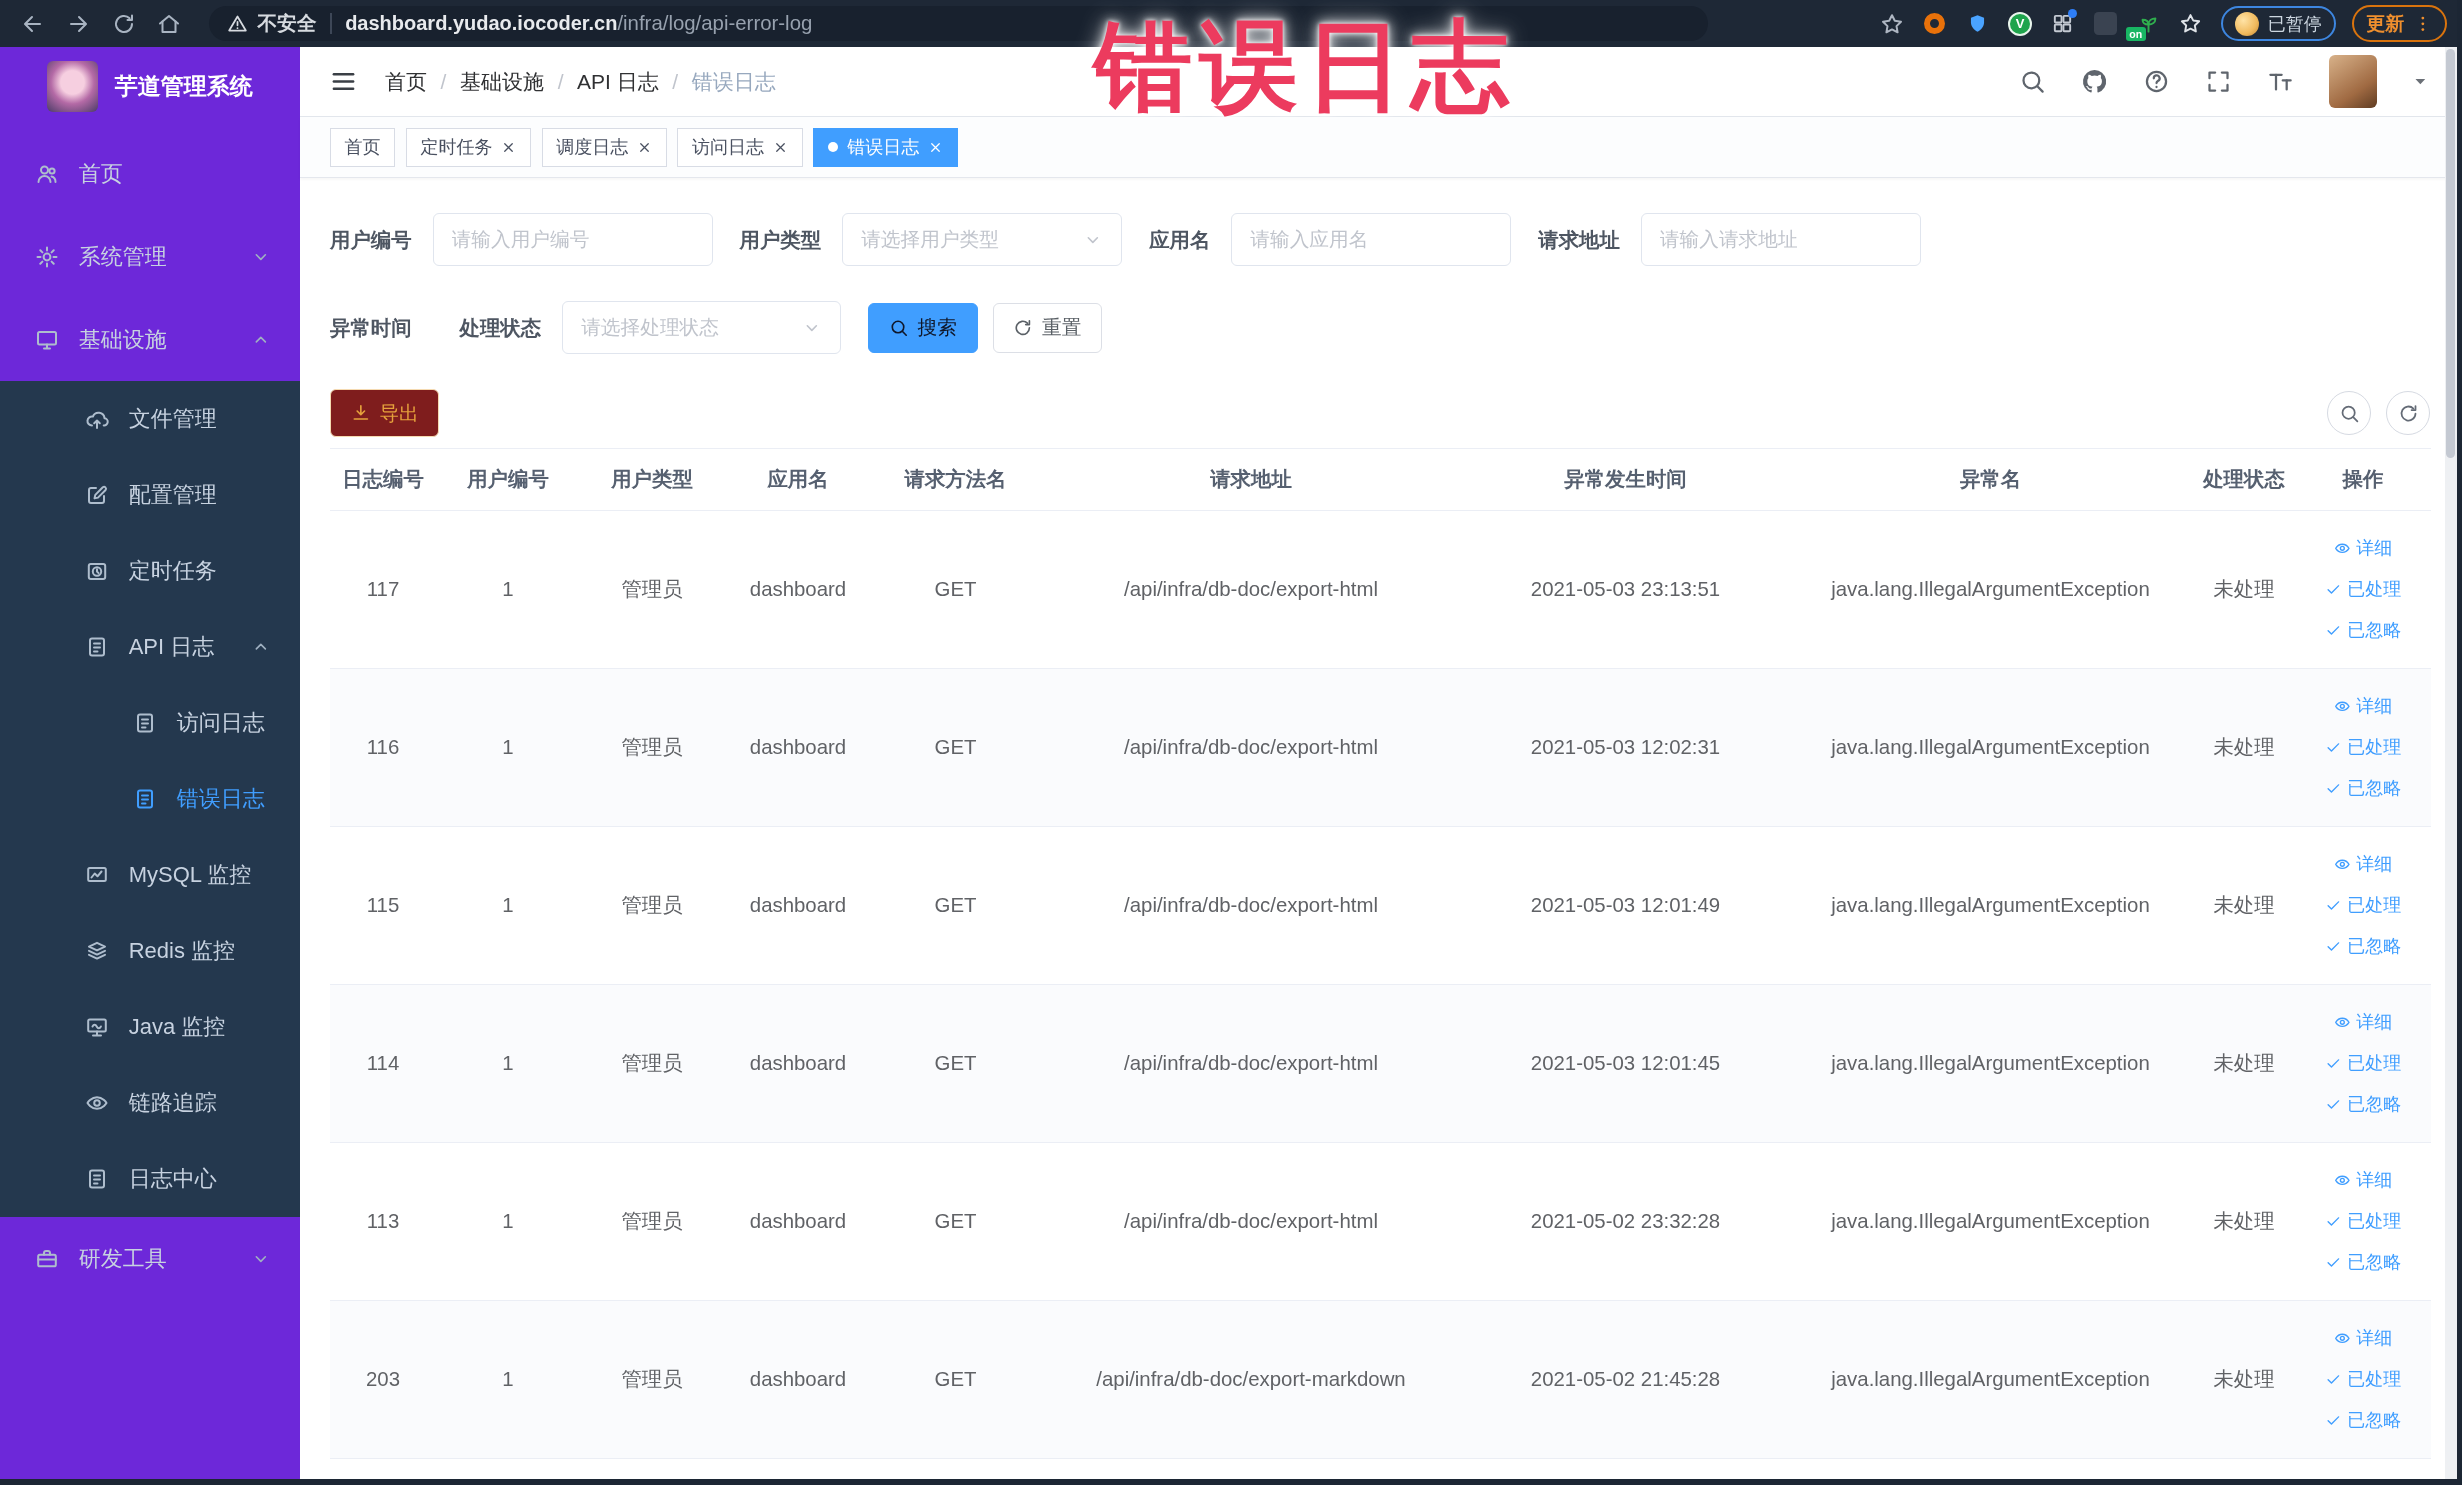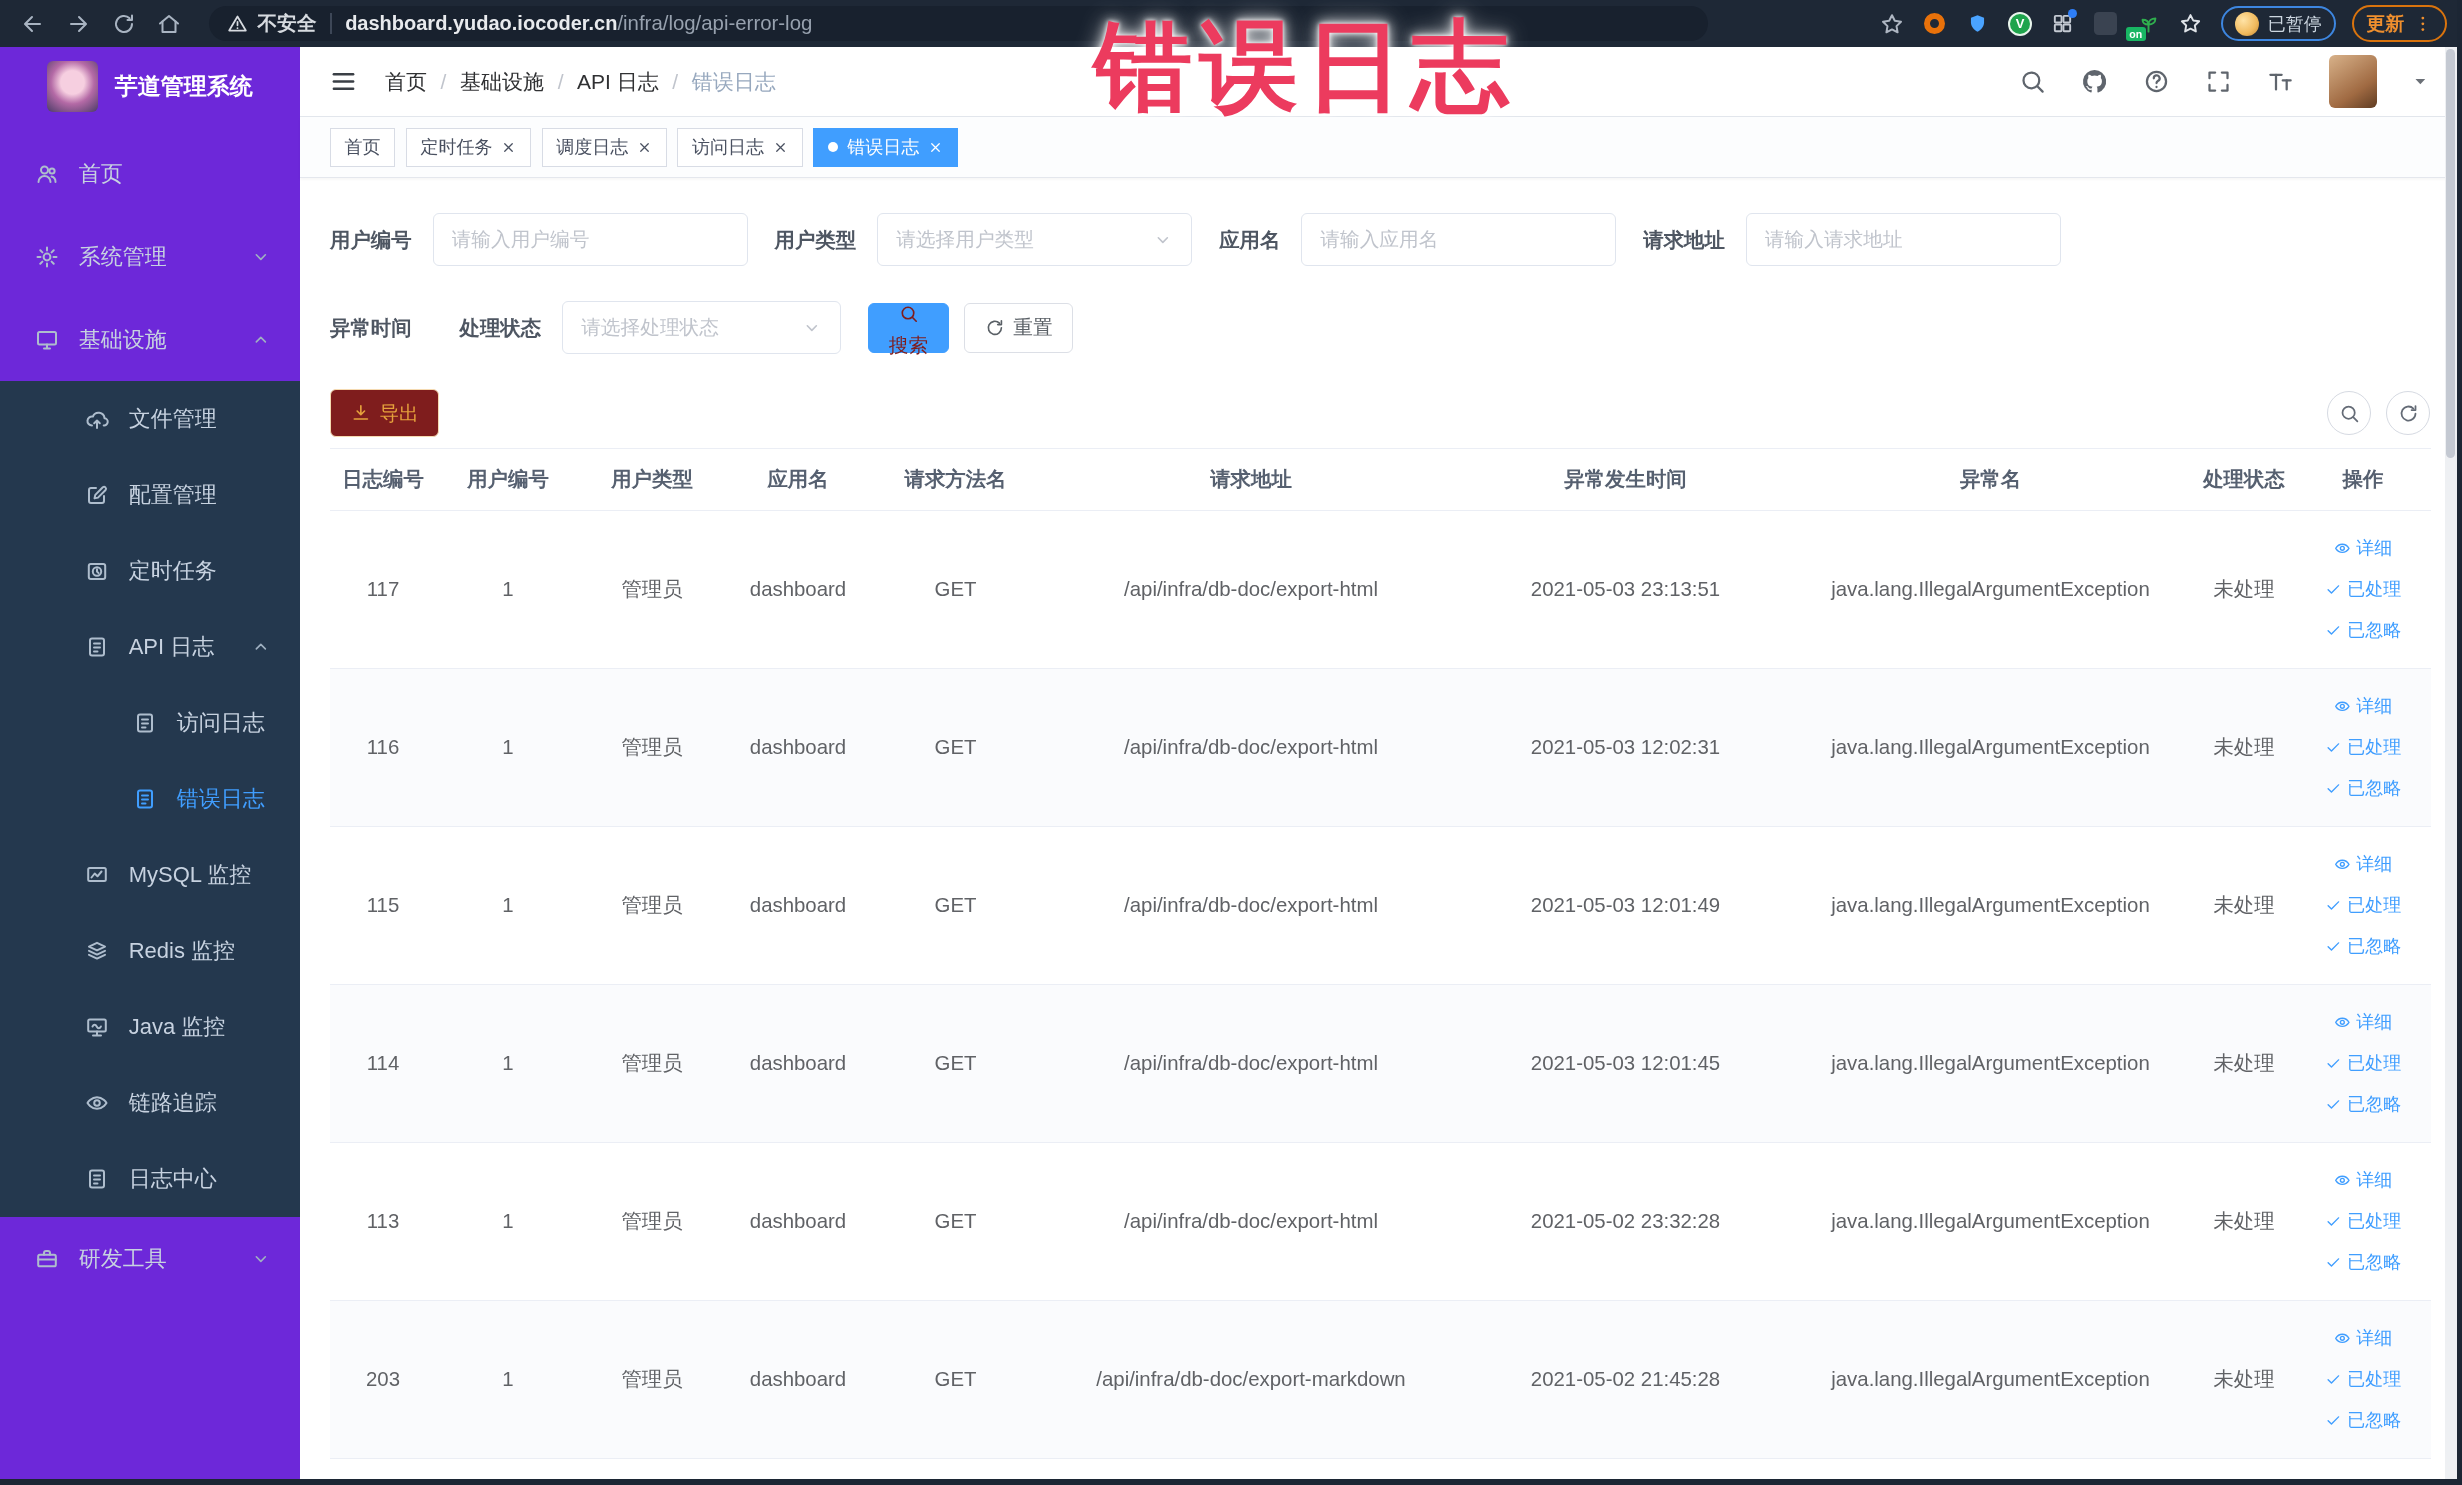--- a/index.html
+++ b/index.html
@@ -78,28 +78,28 @@
   .tag .dot { width:10.6px; height:10.6px; border-radius:50%; background:#fff; }
   .tag .tclose { width:15px; height:15px; color:inherit; }
 
   
   .content { padding:35px 32px 0 30px; flex:1; }
   .filter-row { display:flex; align-items:center; margin-bottom:35px; }
   .f-item { display:flex; align-items:center; margin-right:27px; }
   .f-label { font-size:20.4px; color:#4e5662; font-weight:700; margin-right:21px; white-space:nowrap; }
   .f-input { height:53px; border:0.8px solid #e0e5ee; border-radius:6px; background:#fff; display:flex; align-items:center; padding:0 18px; font-size:19.7px; color:#c0c4cc; }
   .f-input .ph { flex:1; overflow:hidden; white-space:nowrap; }
-  .w382 { width:315px; } .w478 { width:362px; } .w368 { width:279px; }
+  .w382 { width:280px; } .w478 { width:362px; } .w368 { width:279px; }
   .sel-arrow { width:19.7px; height:19.7px; color:#c0c4cc; margin-left:9px; }
   .cal { width:21px; height:21px; color:#c0c4cc; margin-right:13.6px; }
   .range-sep { color:#c0c4cc; padding:0 15px; }
 
   .btn { height:50px; border-radius:6px; font-size:19.7px; display:inline-flex; align-items:center; gap:9px; padding:0 19.7px; border:0.8px solid transparent; cursor:pointer; font-family:inherit; }
   .btn .bic { width:19.7px; height:19.7px; }
-  .btn-primary { background:#409eff; border-color:#409eff; color:#7f1d1d;flex-direction:column; }
+  .btn-primary { background:#409eff; border-color:#409eff; color:#0f172a; }
   .btn-plain { background:#fff; border-color:#dcdfe6; color:#5a6066; }
   .btn-warn { background:#7f1d1d; border-color:#f5dab1; color:#e6a23c; height:48px; }
   .mr20 { margin-right:15px; }
 
   .table-toolbar { display:flex; align-items:center; justify-content:space-between; margin-bottom:10.6px; }
   .circle-btns { display:flex; gap:15px; }
   .circle-btn { width:44px; height:44px; border-radius:50%; border:0.8px solid #d6dae2; background:#fff; color:#646b76; display:flex; align-items:center; justify-content:center; cursor:pointer; }
   .circle-btn .icw { width:21px; height:21px; }
 
   

